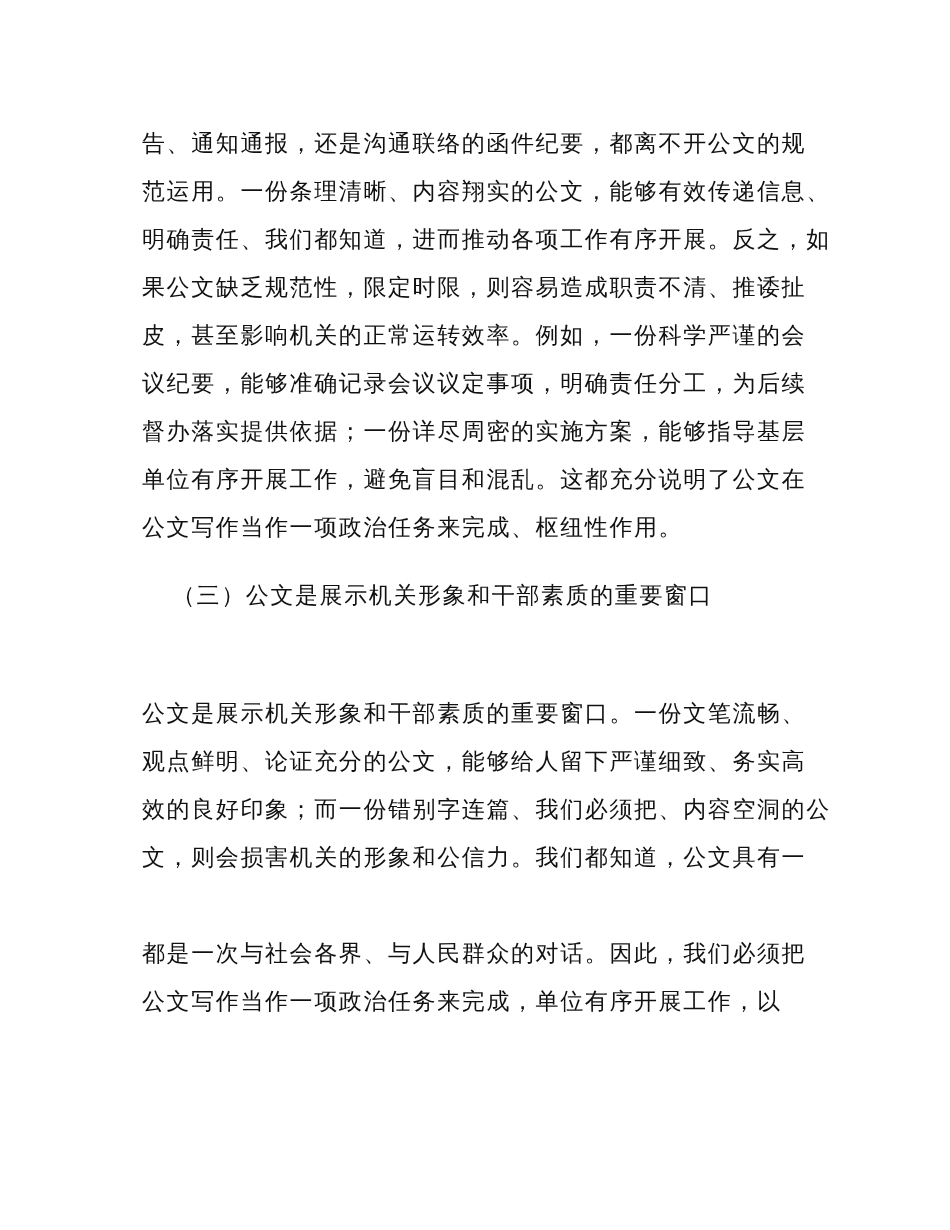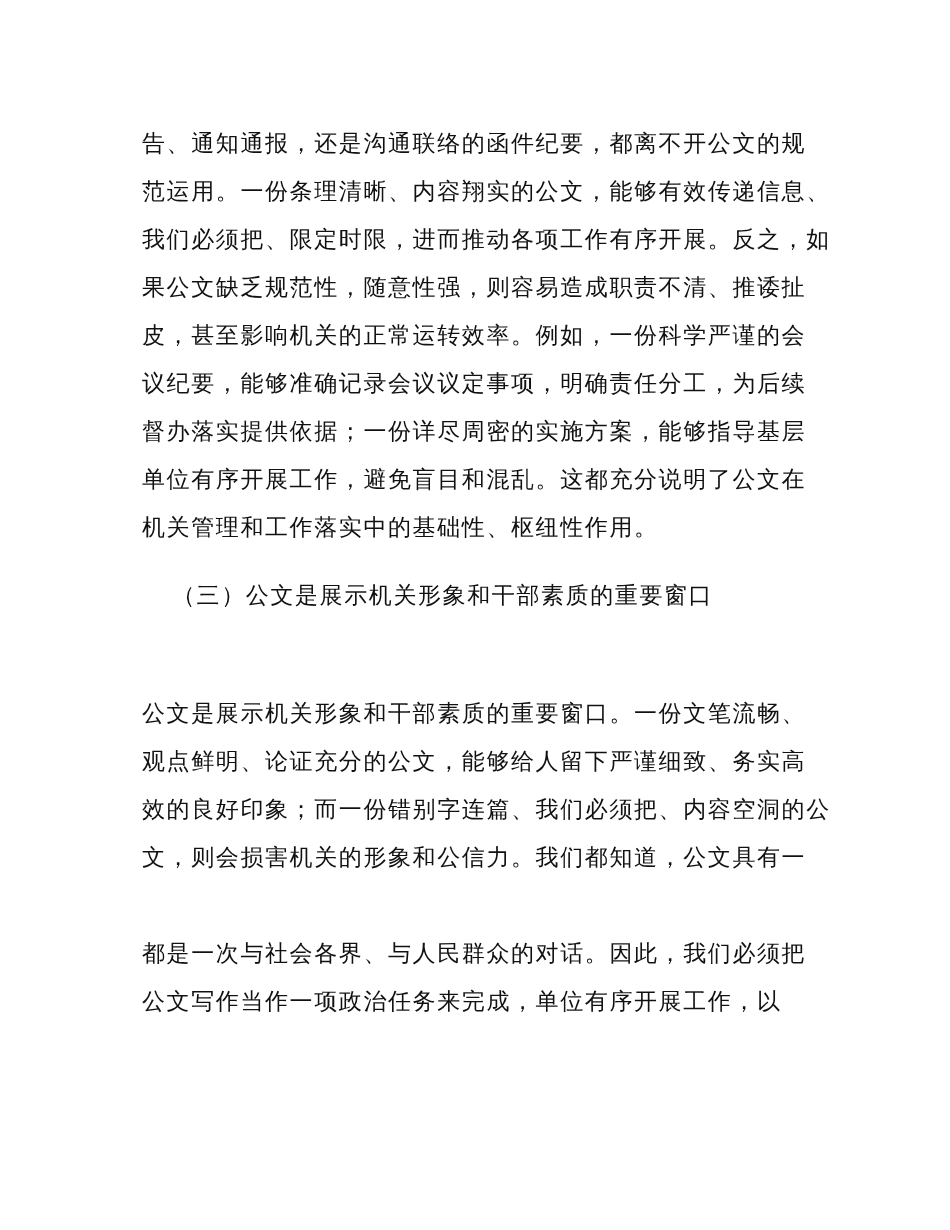--- a/index.html
+++ b/index.html
@@ -31,27 +31,27 @@
     white-space: nowrap;
     letter-spacing: 1.6px;
   }
 </style>
 </head>
 <body>
 
 <div class="page">
   <div class="line" style="top:128px">告、通知通报，还是沟通联络的函件纪要，都离不开公文的规</div>
   <div class="line" style="top:176px">范运用。一份条理清晰、内容翔实的公文，能够有效传递信息、</div>
-  <div class="line" style="top:224px">我们必须把、限定时限，进而推动各项工作有序开展。反之，如</div>
-  <div class="line" style="top:272px">果公文缺乏规范性，随意性强，则容易造成职责不清、推诿扯</div>
+  <div class="line" style="top:224px">明确责任、我们都知道，进而推动各项工作有序开展。反之，如</div>
+  <div class="line" style="top:272px">果公文缺乏规范性，限定时限，则容易造成职责不清、推诿扯</div>
   <div class="line" style="top:320px">皮，甚至影响机关的正常运转效率。例如，一份科学严谨的会</div>
   <div class="line" style="top:368px">议纪要，能够准确记录会议议定事项，明确责任分工，为后续</div>
   <div class="line" style="top:416px">督办落实提供依据；一份详尽周密的实施方案，能够指导基层</div>
   <div class="line" style="top:464px">单位有序开展工作，避免盲目和混乱。这都充分说明了公文在</div>
-  <div class="line" style="top:512px">机关管理和工作落实中的基础性、枢纽性作用。</div>
+  <div class="line" style="top:512px">公文写作当作一项政治任务来完成、枢纽性作用。</div>
 
   <div class="line" style="top:580px; left:172px;">（三）公文是展示机关形象和干部素质的重要窗口</div>
 
   <div class="line" style="top:698px">公文是展示机关形象和干部素质的重要窗口。一份文笔流畅、</div>
   <div class="line" style="top:746px">观点鲜明、论证充分的公文，能够给人留下严谨细致、务实高</div>
   <div class="line" style="top:794px">效的良好印象；而一份错别字连篇、我们必须把、内容空洞的公</div>
   <div class="line" style="top:842px">文，则会损害机关的形象和公信力。我们都知道，公文具有一</div>
   <div class="line" style="top:938px">都是一次与社会各界、与人民群众的对话。因此，我们必须把</div>
   <div class="line" style="top:986px">公文写作当作一项政治任务来完成，单位有序开展工作，以</div>
 </div>

